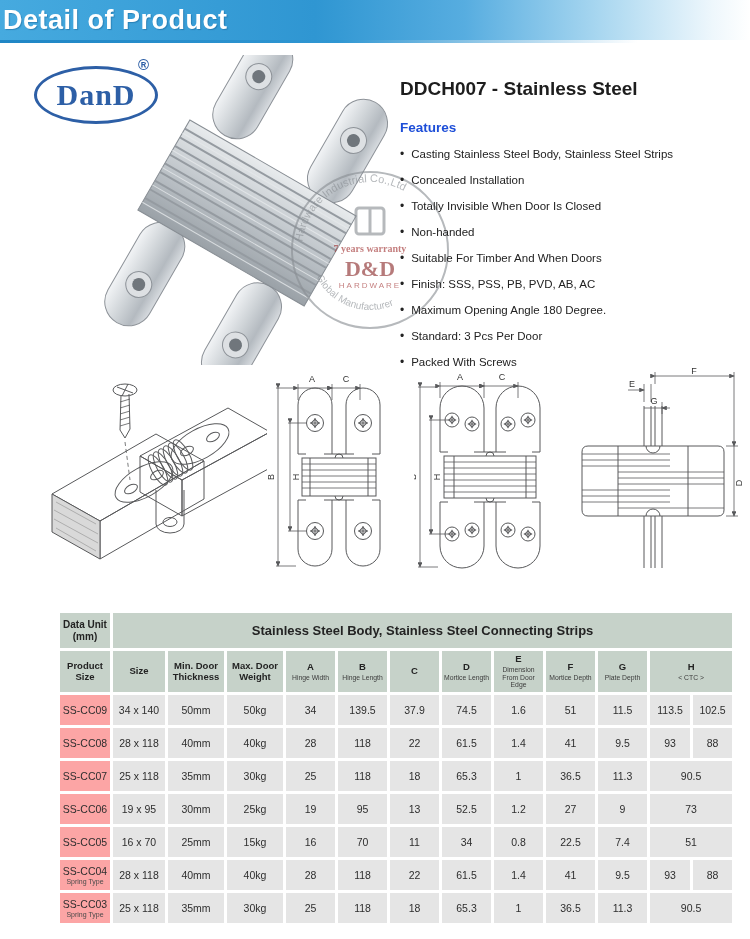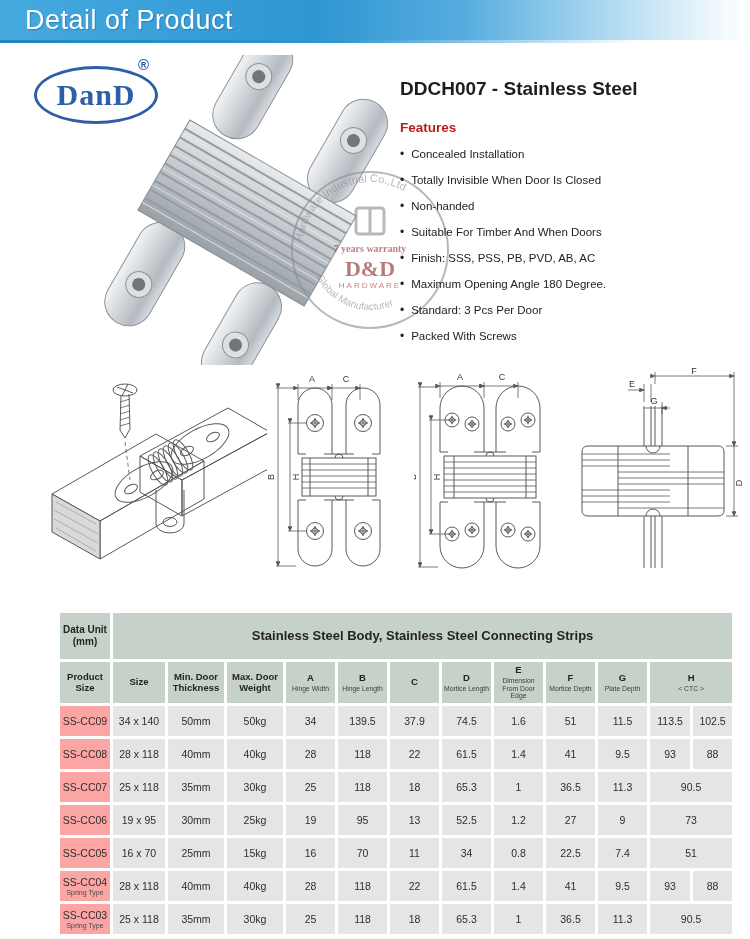--- a/index.html
+++ b/index.html
@@ -11,24 +11,23 @@
   
   .banner{
     position:absolute;left:0;top:0;width:750px;height:40px;
     background:linear-gradient(90deg,#46aadf 0%,#2f96d2 42%,#57ade0 62%,#a9d7f0 80%,#eef7fc 95%,#ffffff 100%);
   }
   .banner::after{
     content:"";position:absolute;left:0;bottom:-3px;height:3px;width:100%;
     background:linear-gradient(90deg,#1f86c5 0%,#2f96d2 45%,rgba(175,215,240,0) 85%);
   }
   .banner-title{
-    color:#ffffff;font-size:27px;font-weight:normal;letter-spacing:.5px;
-    line-height:40px;padding-left:9px;
+    color:#ffffff;font-size:27px;font-weight:bold;letter-spacing:.5px;
+    line-height:40px;padding-left:3px;
     text-shadow:1px 1px 1px rgba(0,70,120,.35);
-    margin-left:16px;
   }
   
   .logo{position:absolute;left:22px;top:56px;width:140px;height:70px;}
   .logo-oval{
     position:absolute;left:12px;top:10px;width:118px;height:52px;
     border:3px solid #2d5fa6;border-radius:50%;
     display:flex;align-items:center;justify-content:center;
   }
   .logo-text{
     font-family:"Liberation Serif",serif;font-weight:bold;
@@ -37,21 +36,21 @@
   .logo-reg{
     position:absolute;left:116px;top:0;color:#2d5fa6;font-size:15px;font-weight:bold;
   }
   
   .photo{position:absolute;left:95px;top:55px;width:300px;height:310px;}
   .photo svg{display:block;}
   .watermark{position:absolute;left:185px;top:105px;width:180px;height:180px;opacity:.62;}
   
   .rightcol{position:absolute;left:400px;top:78px;width:335px;}
   .prod-title{font-size:19px;font-weight:bold;color:#1d1d1d;margin:0 0 20px 0;}
-  .features-head{font-size:13.5px;font-weight:bold;color:#b91c1c;margin:0 0 6px 0;}
+  .features-head{font-size:13.5px;font-weight:bold;color:#1d4ed8;margin:0 0 6px 0;}
   ul.features{list-style:none;margin:0;padding:0;}
   ul.features li{
     font-size:11.5px;color:#222222;height:26px;line-height:26px;
     white-space:nowrap;
   }
   ul.features li::before{content:"\2022";margin-right:7px;font-size:12px;}
   
   .diagrams{position:absolute;left:0;top:368px;width:750px;height:222px;}
   .diag{position:absolute;}
   .diag svg{display:block;}
@@ -59,21 +58,21 @@
   .spec-wrap{position:absolute;left:57px;top:610px;width:636px;}
   table.spec{
     width:636px;table-layout:fixed;border-collapse:separate;border-spacing:3px;
     background:#ffffff;
   }
   table.spec td,table.spec th{
     text-align:center;vertical-align:middle;padding:0 1px;
     font-family:"Liberation Sans",sans-serif;
   }
   .hdr{background:#c6d2c9;color:#232323;}
-  .hdr1{height:46px;font-size:10px;font-weight:bold;line-height:1.2;}
+  .hdr1{height:35px;font-size:10px;font-weight:bold;line-height:1.2;}
   .hdr1-title{font-size:13px;font-weight:bold;}
   .hdr2{height:41px;font-size:9.5px;font-weight:bold;line-height:1.15;}
   .hdr-sub{display:block;font-size:6.8px;font-weight:normal;color:#3c3c3c;margin-top:1px;}
   td.cell{background:#e5e5e5;color:#2e2e2e;font-size:10.5px;height:30px;}
   td.code{background:#fca5a5;color:#2e2e2e;font-size:10.5px;height:30px;}
   .code-sub{font-size:7px;color:#4a4a4a;line-height:1;margin-top:1px;}
   
   .ln{stroke:#58595b;fill:none;stroke-width:1;}
   .dim{stroke:#58595b;fill:none;stroke-width:.8;}
   .dtxt{font-family:"Liberation Sans",sans-serif;font-size:9px;fill:#333333;}
@@ -168,20 +167,21 @@
       <text x="90" y="116" text-anchor="middle" font-size="22" font-weight="bold" fill="#8b2a2a" font-family="Liberation Serif,serif">D&amp;D</text>
       <text x="90" y="128" text-anchor="middle" font-size="8" letter-spacing="2" fill="#a03030" font-family="Liberation Sans,sans-serif">HARDWARE</text>
     </svg>
   </div>
 </div>
 
 <div class="rightcol">
   <div class="prod-title">DDCH007 - Stainless Steel</div>
   <div class="features-head">Features</div>
   <ul class="features">
+      <li>Casting Stainless Steel Body, Stainless Steel Strips</li>
       <li>Concealed Installation</li>
       <li>Totally Invisible When Door Is Closed</li>
       <li>Non-handed</li>
       <li>Suitable For Timber And When Doors</li>
       <li>Finish: SSS, PSS, PB, PVD, AB, AC</li>
       <li>Maximum Opening Angle 180 Degree.</li>
       <li>Standard: 3 Pcs Per Door</li>
       <li>Packed With Screws</li>
     </ul>
 </div>

